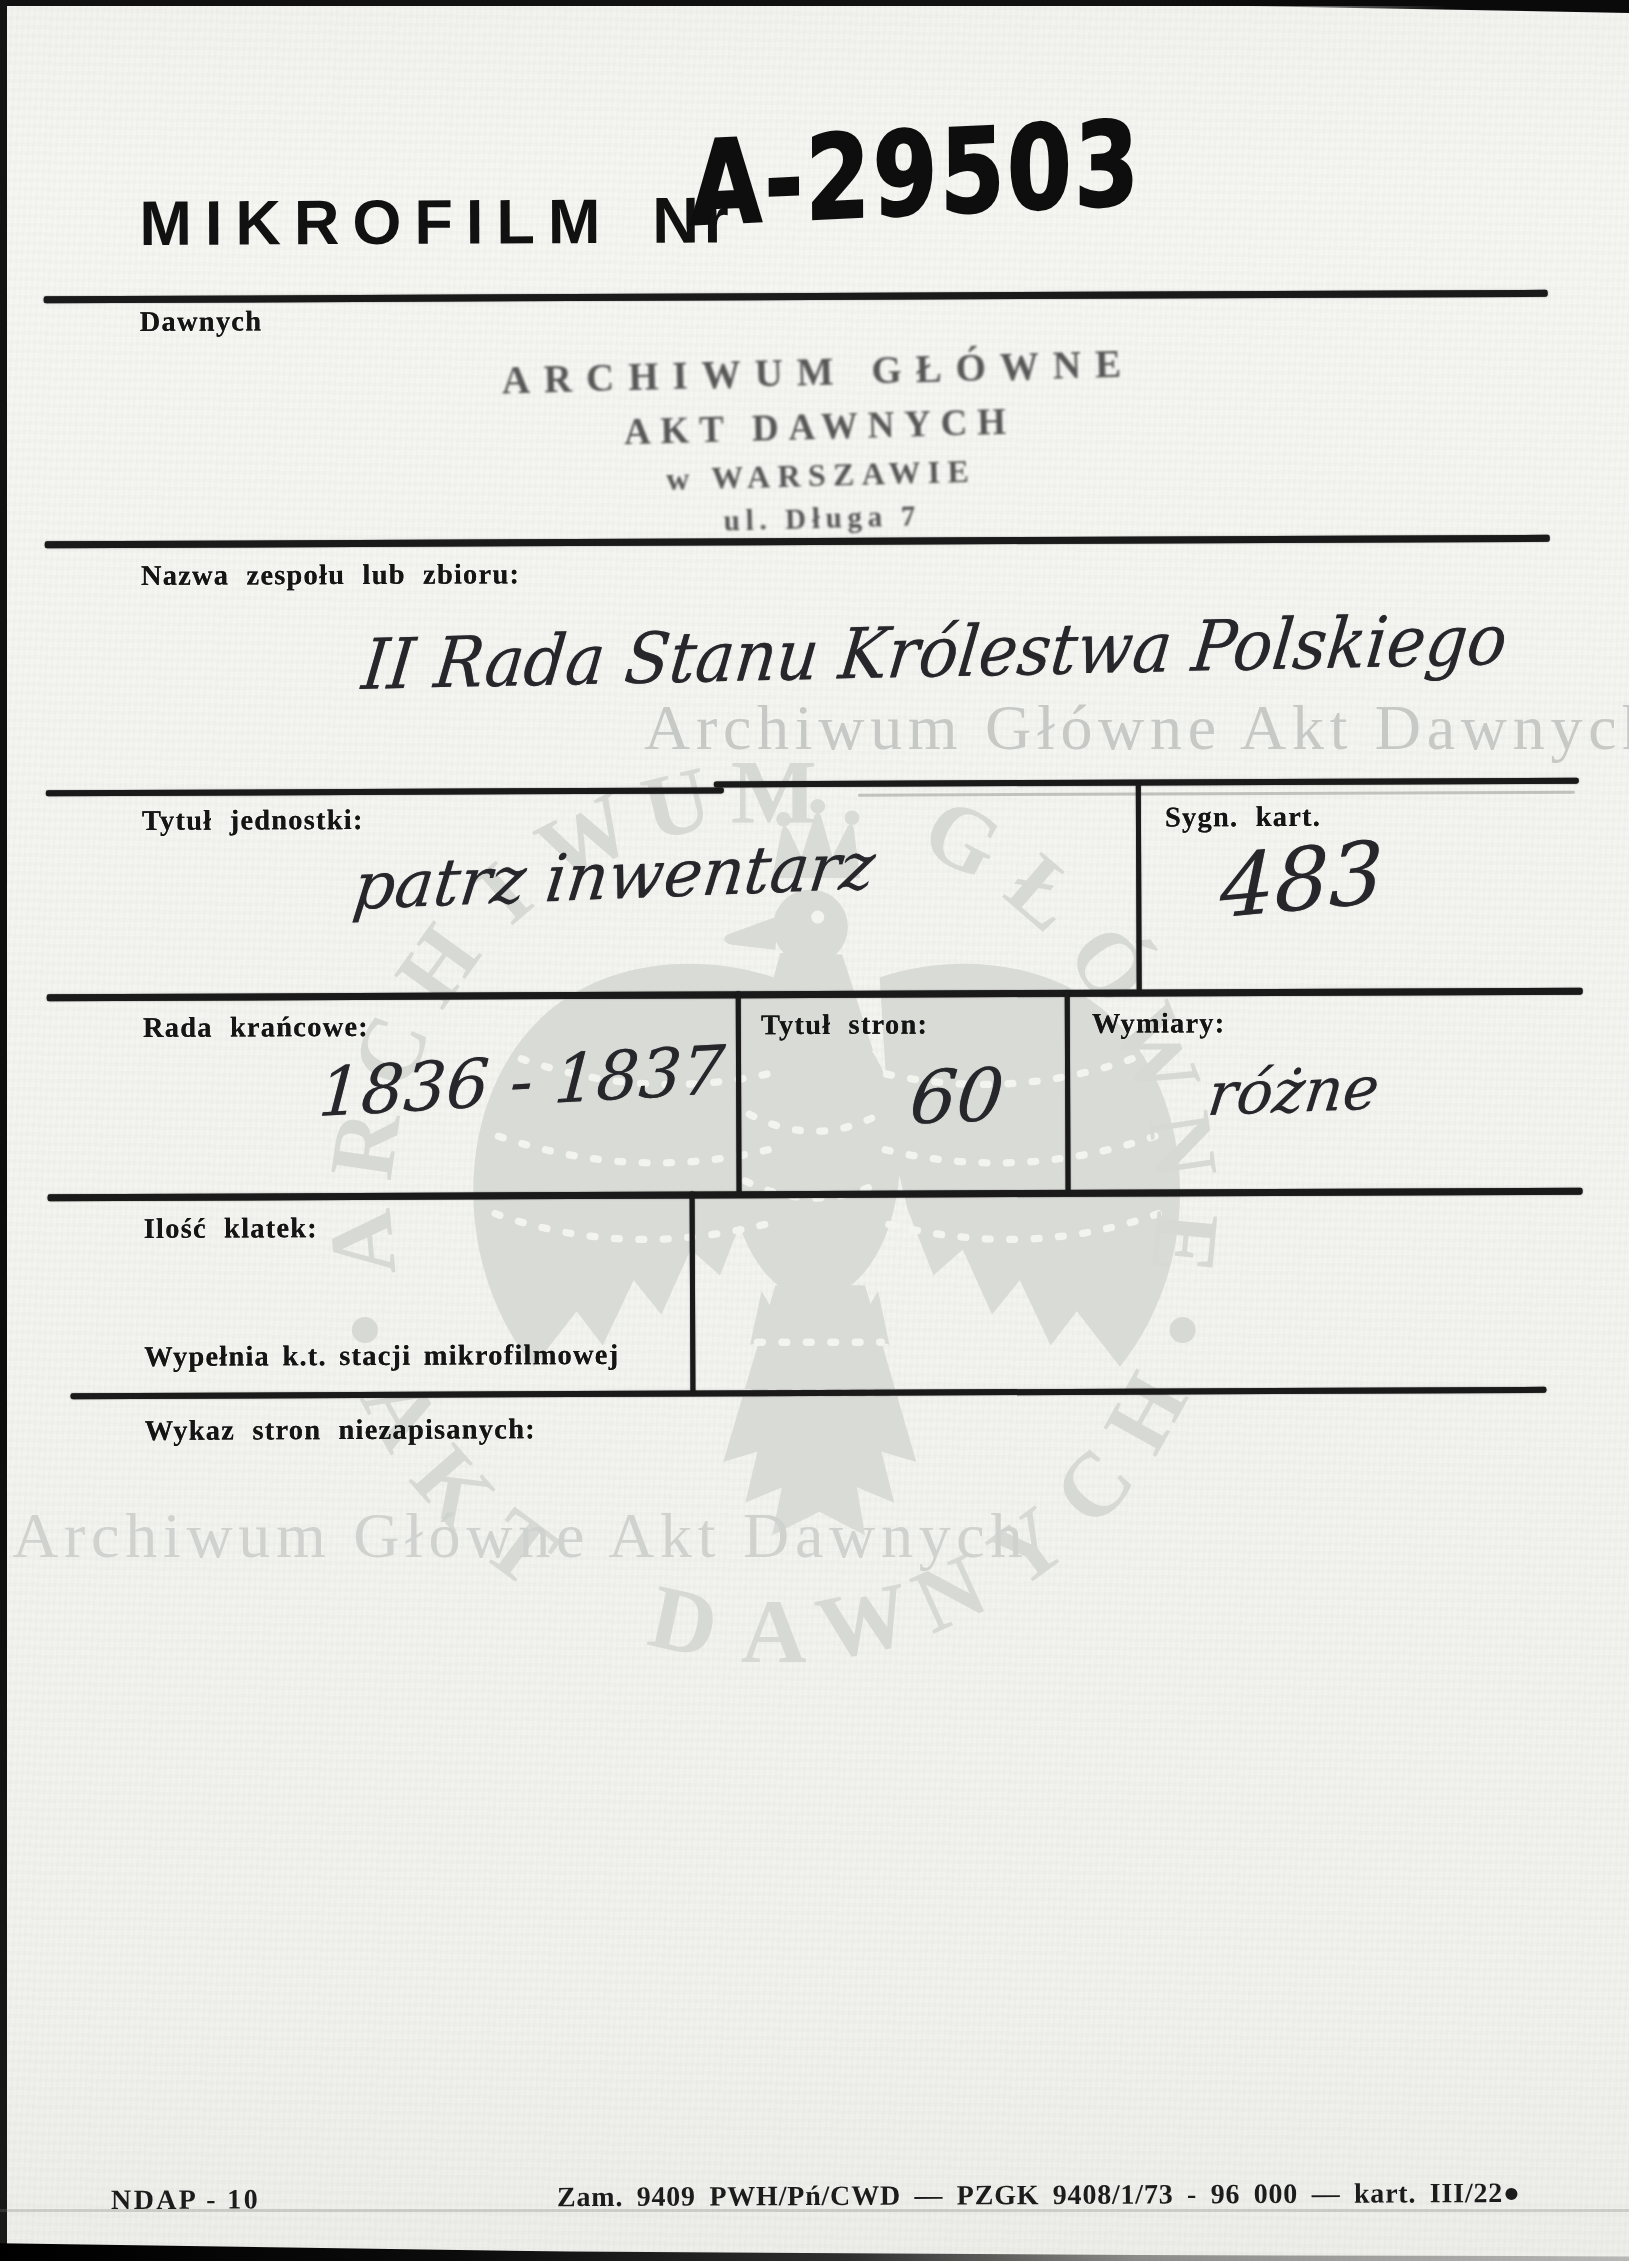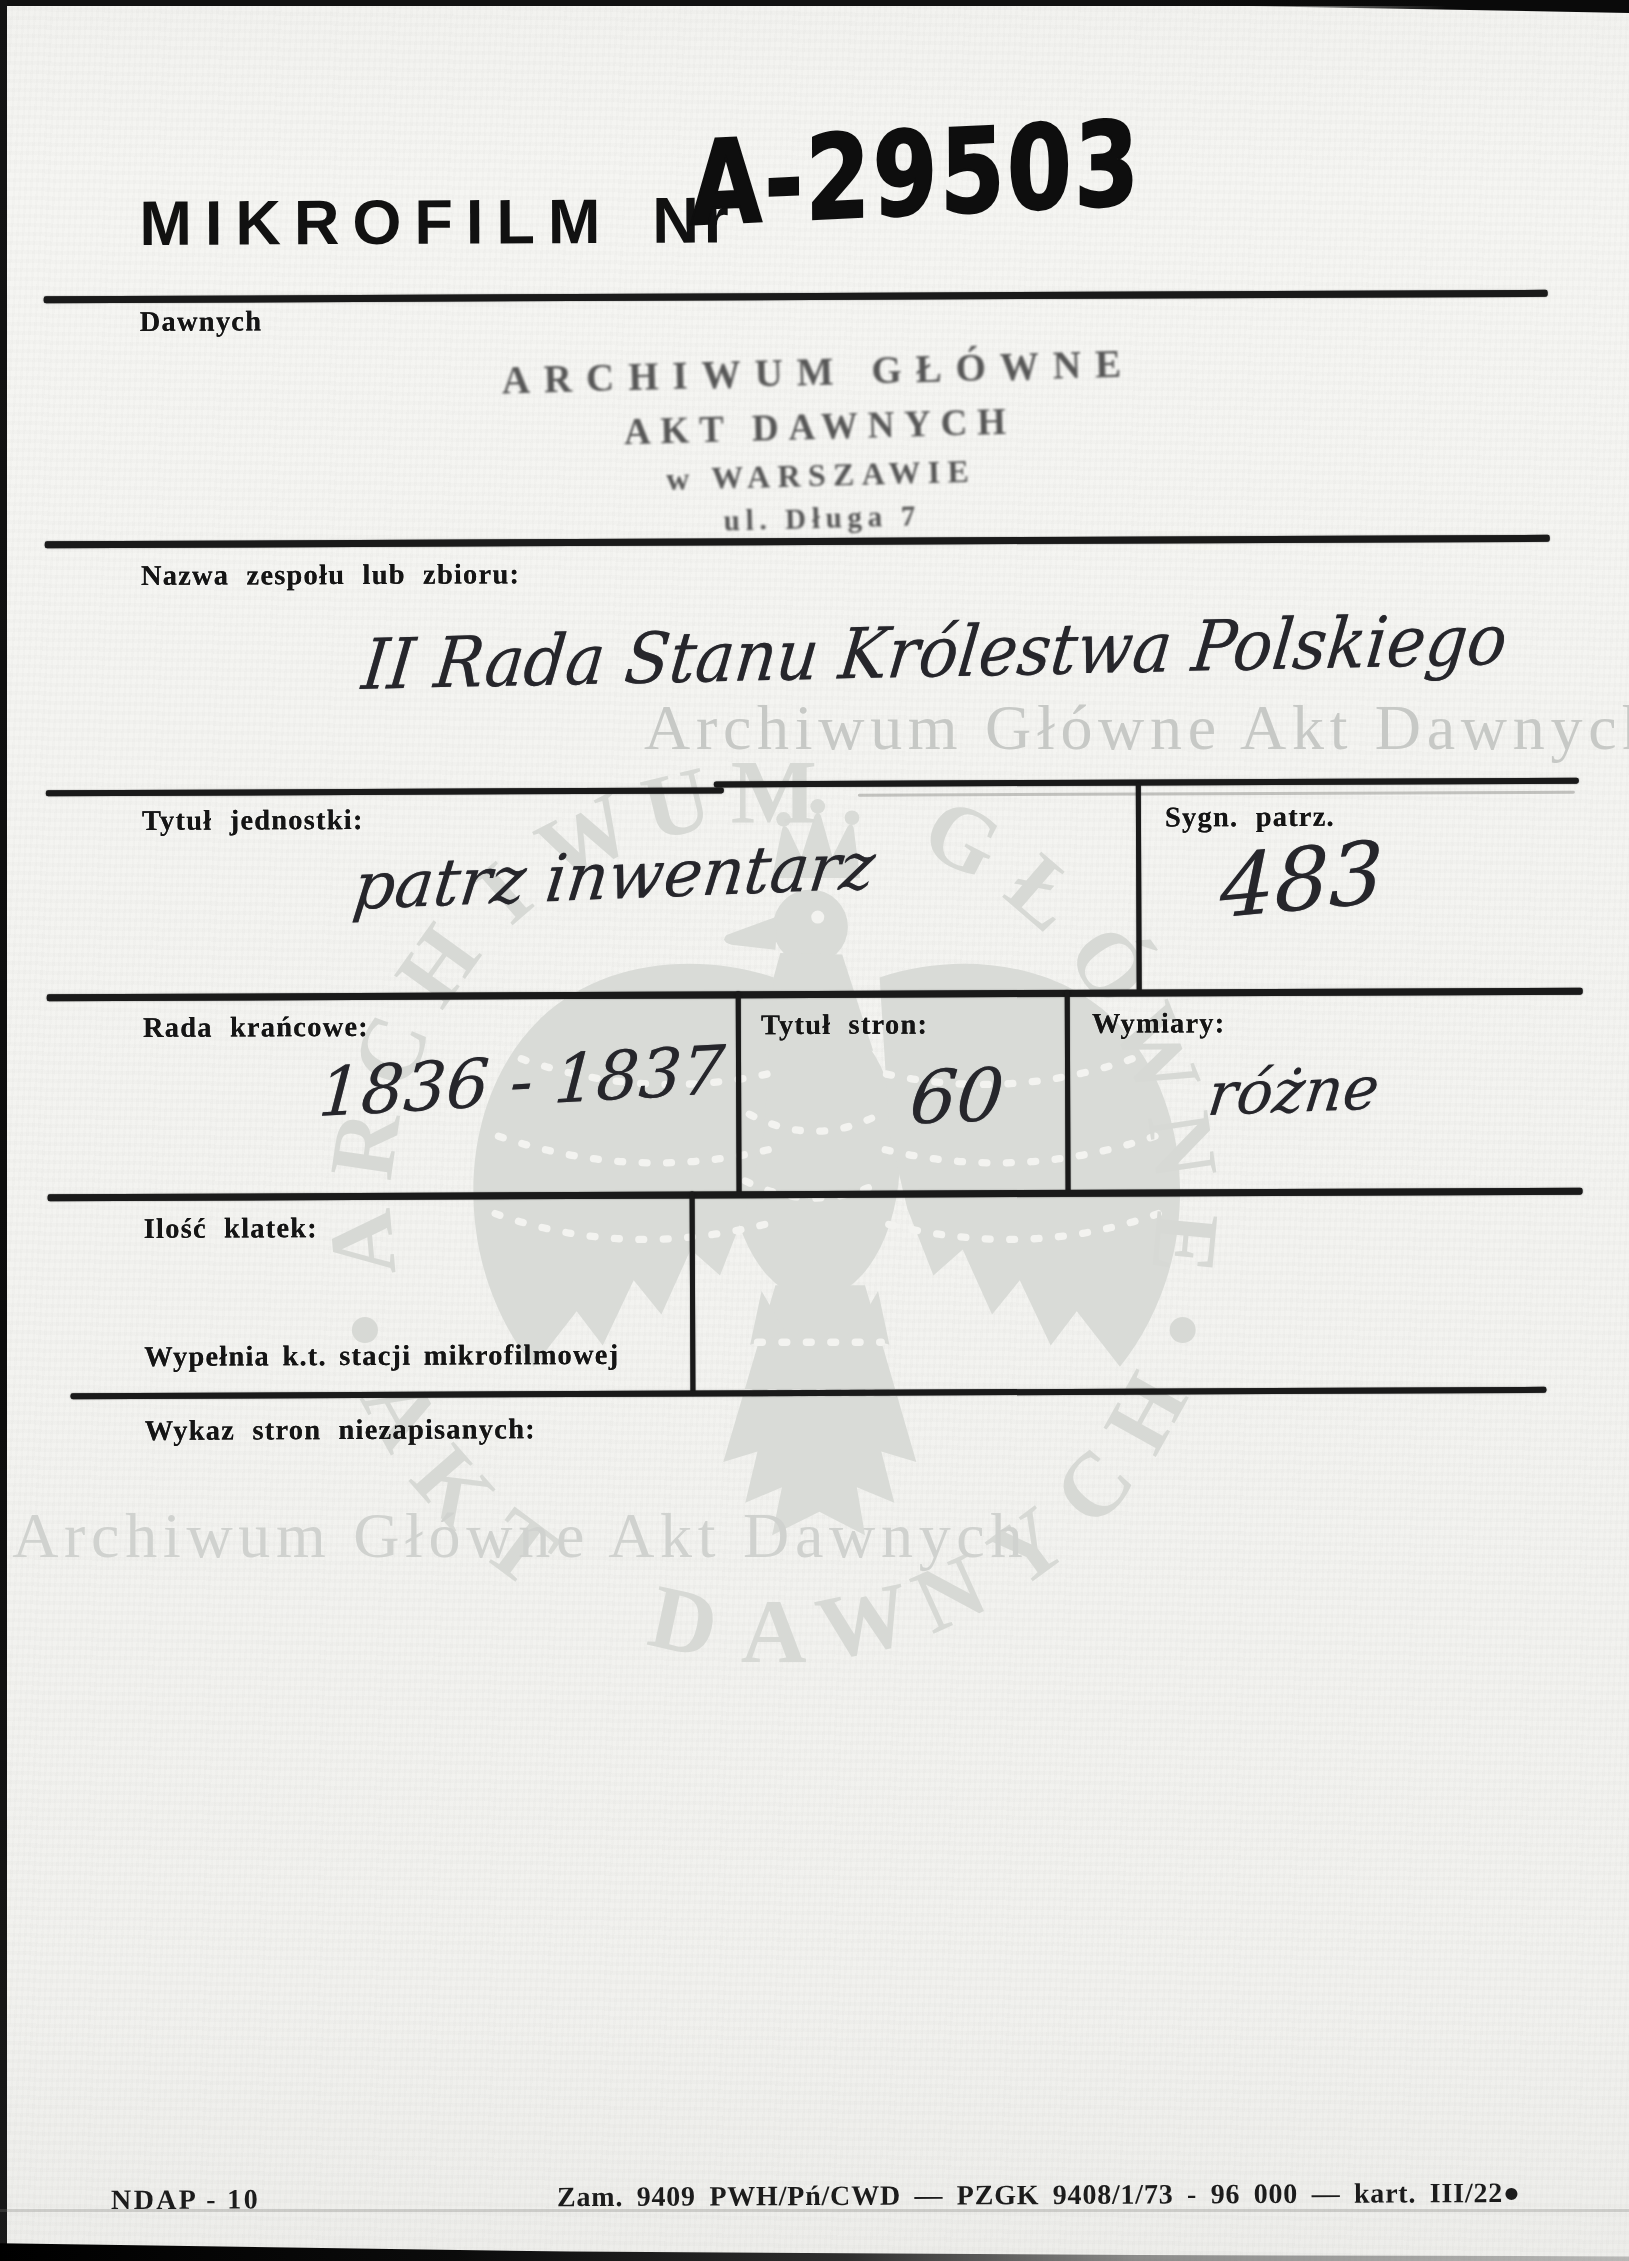--- a/index.html
+++ b/index.html
@@ -175,21 +175,21 @@
 
     <div class="lbl" style="left:143px;top:557px">Nazwa zespołu lub zbioru:</div>
     <div class="hw hw-nazwa">II Rada Stanu Królestwa Polskiego</div>
 
     <div class="rule" style="left:47px;top:787px;width:678px;height:5.7px"></div>
     <div class="rule" style="left:715px;top:781px;width:865px;height:5.7px"></div>
     <div class="rule-echo" style="left:859px;top:794px;width:717px;height:3.3px"></div>
 
     <div class="lbl" style="left:143px;top:802px">Tytuł jednostki:</div>
     <div class="vrule" style="left:1137px;top:784px;width:4.9px;height:210px"></div>
-    <div class="lbl" style="left:1166px;top:803px">Sygn. patrz.</div>
+    <div class="lbl" style="left:1166px;top:803px">Sygn. kart.</div>
     <div class="hw hw-tytul">patrz inwentarz</div>
     <div class="hw hw-sygn">483</div>
 
     <div class="rule" style="left:47px;top:991px;width:1536px;height:6.5px"></div>
 
     <div class="lbl" style="left:143px;top:1009px">Rada krańcowe:</div>
     <div class="vrule" style="left:736px;top:991px;width:4.9px;height:205px"></div>
     <div class="lbl" style="left:761px;top:1009px">Tytuł stron:</div>
     <div class="vrule" style="left:1065px;top:991px;width:4.9px;height:205px"></div>
     <div class="lbl" style="left:1092px;top:1009px">Wymiary:</div>

